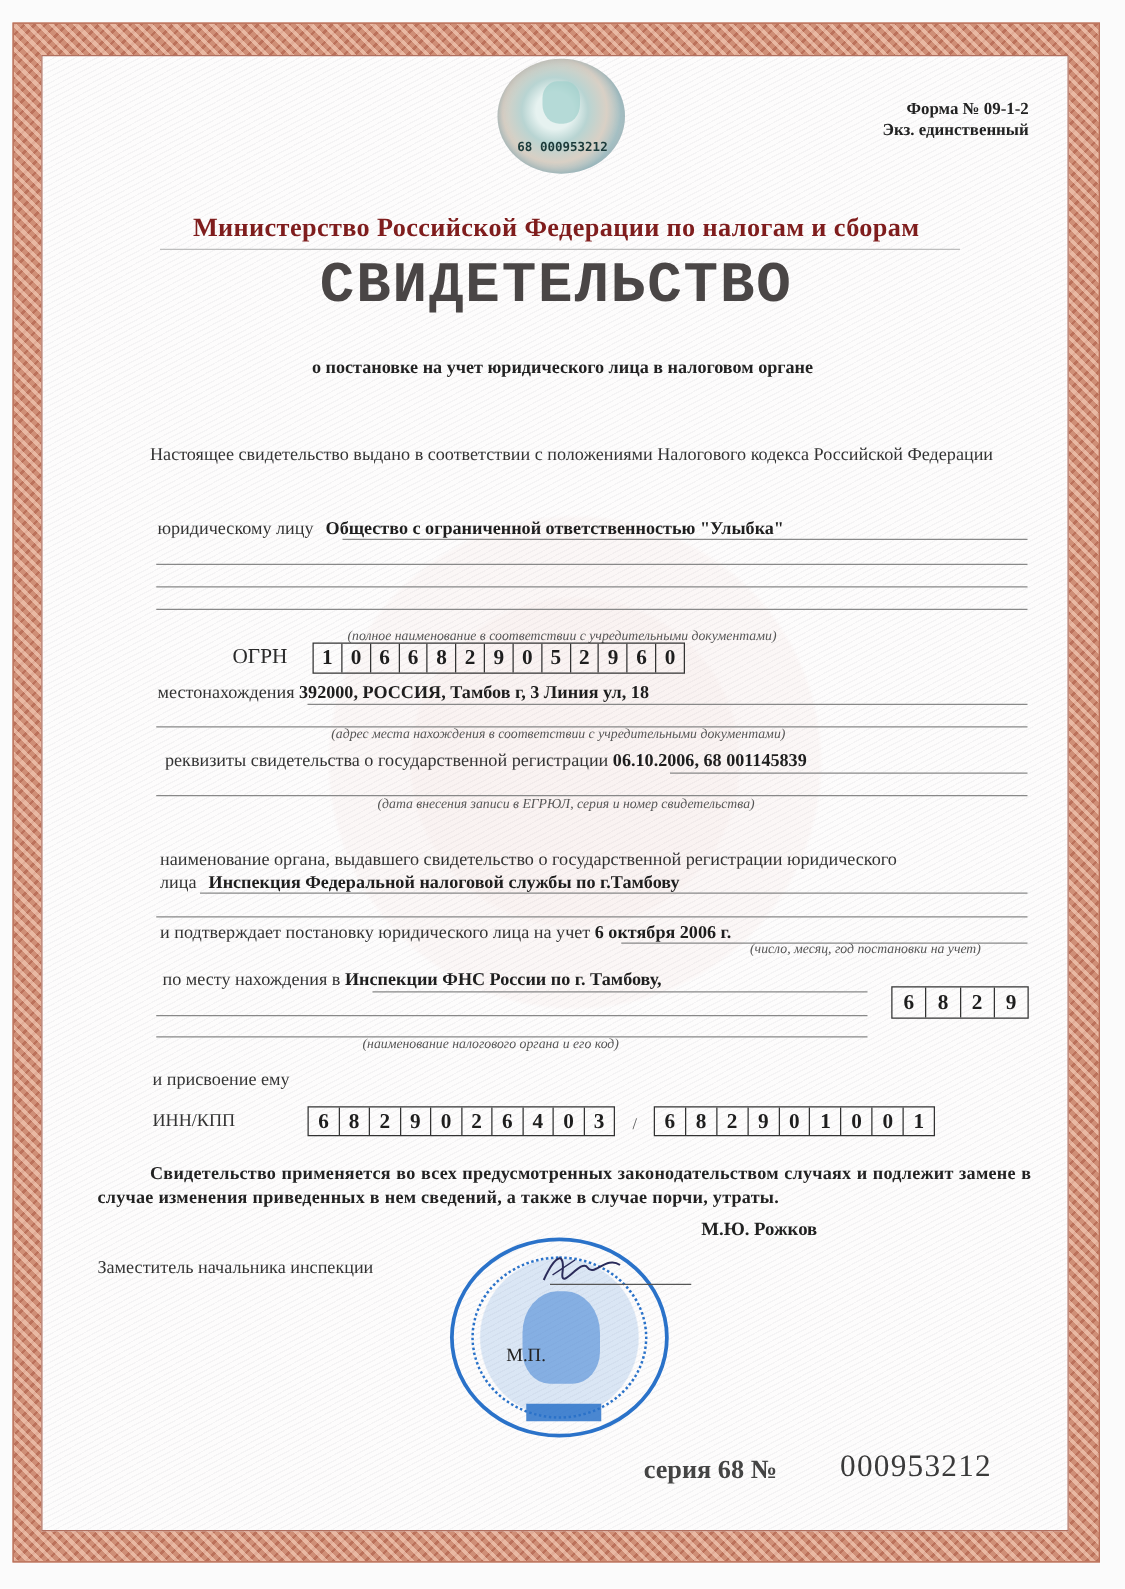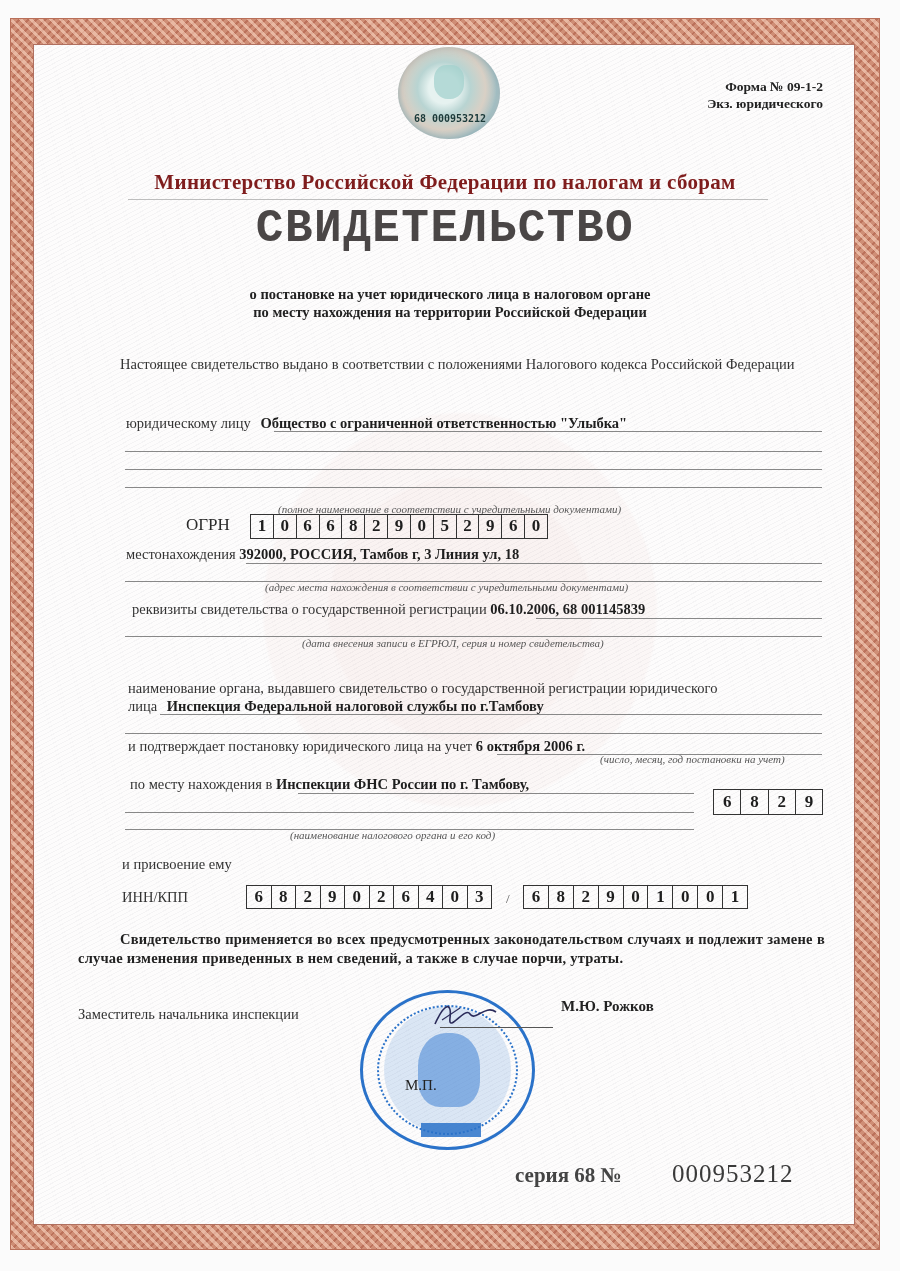--- a/index.html
+++ b/index.html
@@ -79,29 +79,28 @@
 <div class="frame-inner"></div>
 <div class="watermark"></div>
 
 <div class="hologram">
   <div class="eagle"></div>
   <div class="holo-num">68 000953212</div>
 </div>
 
 <div class="abs form-no">
   <div>Форма № 09-1-2</div>
-  <div>Экз. юридического</div>
+  <div>Экз. единственный</div>
 </div>
 
 <div class="abs ministry">Министерство Российской Федерации по налогам и сборам</div>
 <div class="abs ministry-line"></div>
 <div class="abs title">СВИДЕТЕЛЬСТВО</div>
 <div class="abs subtitle">
   <div>о постановке на учет юридического лица в налоговом органе</div>
-  <div>по месту нахождения на территории Российской Федерации</div>
 </div>
 
 <div class="abs para" style="left:78px; top:355px; width:750px; text-indent:42px;">Настоящее свидетельство выдано в соответствии с положениями Налогового кодекса Российской Федерации</div>
 
 <div class="abs para" style="left:126px; top:414px; white-space:nowrap;">
   <span>юридическому лицу</span>
   <span class="bold-val" style="margin-left:6px;">Общество с ограниченной ответственностью "Улыбка"</span>
 </div>
 <div class="uline" style="left:274px; top:431px; width:548px;"></div>
 <div class="uline" style="left:125px; top:451px; width:697px;"></div>
@@ -207,16 +206,16 @@
   <div class="ring"></div>
   <div class="emblem"></div>
   <div class="ribbon"></div>
 </div>
 <svg class="signature" viewBox="0 0 70 30">
   <path d="M5 24 C15 2, 22 2, 20 18 S35 6, 40 14 S55 4, 66 12" fill="none" stroke="#2b2b5a" stroke-width="1.6"></path>
   <path d="M12 20 L30 8" fill="none" stroke="#2b2b5a" stroke-width="1.2"></path>
 </svg>
 <div class="sign-line"></div>
 <div class="mp">М.П.</div>
-<div class="abs" style="left:561px; top:998px; font-size:15px; font-weight:bold; color:#222;">М.Ю. Рожков</div>
+<div class="abs" style="left:561px; top:976px; font-size:15px; font-weight:bold; color:#222;">М.Ю. Рожков</div>
 
 <div class="series-lbl">серия 68 №</div>
 <div class="series-no">000953212</div>
 
 </body></html>

